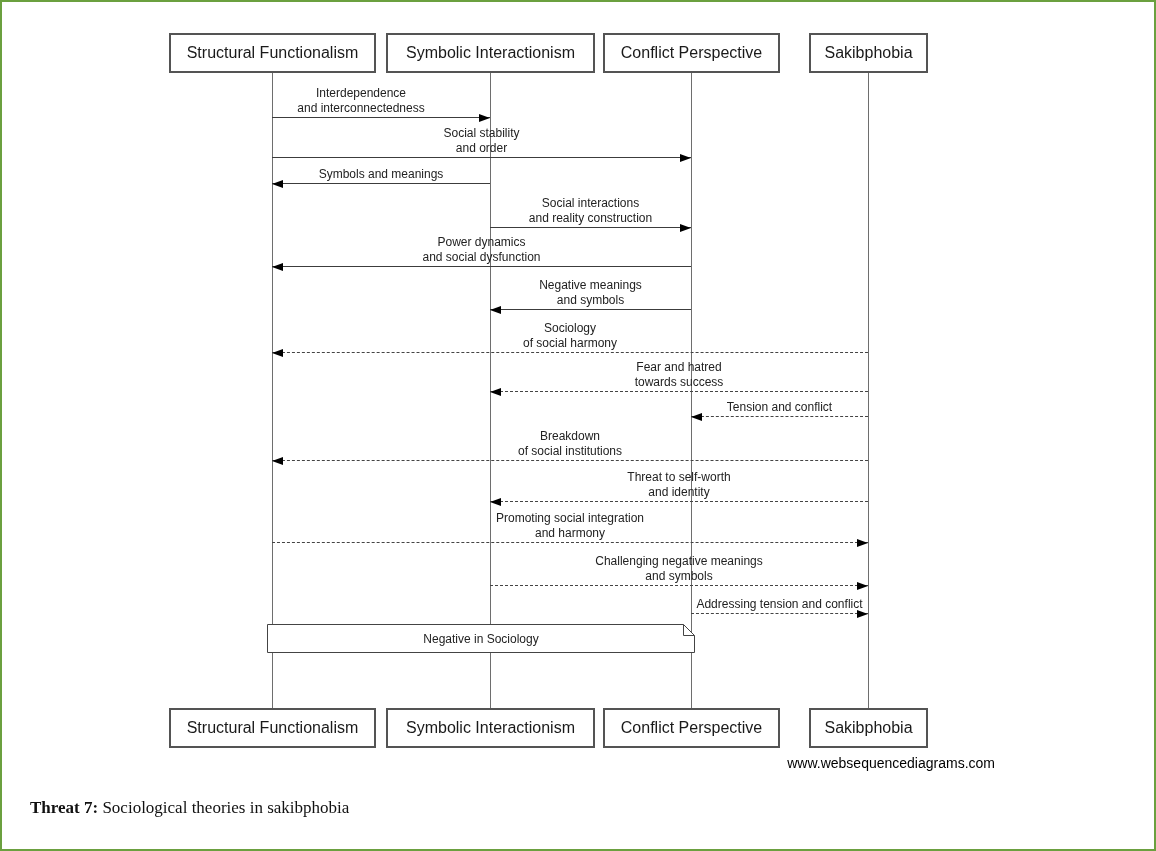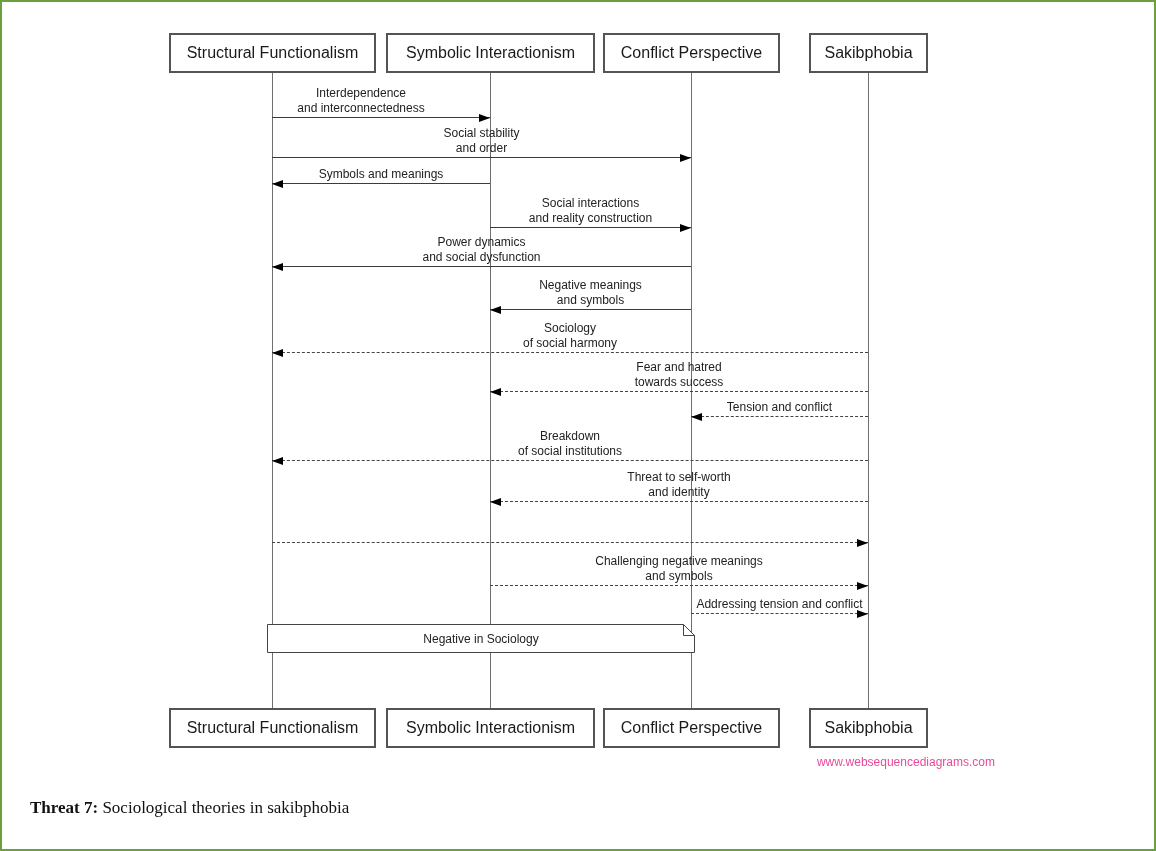--- a/index.html
+++ b/index.html
@@ -32,21 +32,21 @@
   }
   .note{position:absolute;}
   .note svg{position:absolute;left:0;top:0;}
   .note-text{
     position:absolute;left:0;top:0;width:100%;height:100%;
     display:flex;align-items:center;justify-content:center;
     font-size:12px;color:#222222;white-space:nowrap;
   }
   .credit{
     position:absolute;top:753px;right:159px;
-    font-size:12px;color:#ec4899;
+    font-size:14px;color:#000000;
   }
   .caption{
     position:absolute;left:28px;top:796px;
     font-family:"Liberation Serif",serif;
     font-size:17px;color:#111111;
   }
   .caption b{font-weight:bold;}
 </style>
 </head>
 <body>
@@ -109,20 +109,22 @@
       <div class="msg-line dashed" style="left: 270px; top: 458px; width: 596px;"></div>
       <div class="arrow-head left" style="left: 270px; top: 454.5px;"></div>
       <div class="msg-label" style="left: 568px; top: 456px;">Breakdown
 of social institutions</div>
       <div class="msg-line dashed" style="left: 488px; top: 499px; width: 378px;"></div>
       <div class="arrow-head left" style="left: 488px; top: 495.5px;"></div>
       <div class="msg-label" style="left: 677px; top: 497px;">Threat to self-worth
 and identity</div>
       <div class="msg-line dashed" style="left: 270px; top: 540px; width: 596px;"></div>
       <div class="arrow-head right" style="left: 855px; top: 536.5px;"></div>
+      <div class="msg-label" style="left: 568px; top: 538px;">Promoting social integration
+and harmony</div>
       <div class="msg-line dashed" style="left: 488px; top: 583px; width: 378px;"></div>
       <div class="arrow-head right" style="left: 855px; top: 579.5px;"></div>
       <div class="msg-label" style="left: 677px; top: 581px;">Challenging negative meanings
 and symbols</div>
       <div class="msg-line dashed" style="left: 689px; top: 611px; width: 177px;"></div>
       <div class="arrow-head right" style="left: 855px; top: 607.5px;"></div>
       <div class="msg-label" style="left: 777.5px; top: 609px;">Addressing tension and conflict</div>
     </div>
   <div class="credit">www.websequencediagrams.com</div>
   <div class="caption"><b>Threat 7:</b><span> Sociological theories in sakibphobia</span></div>

